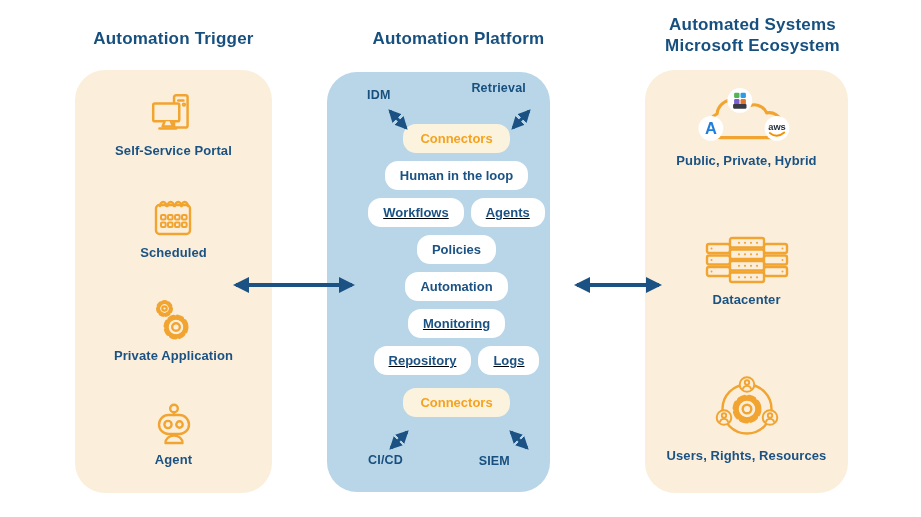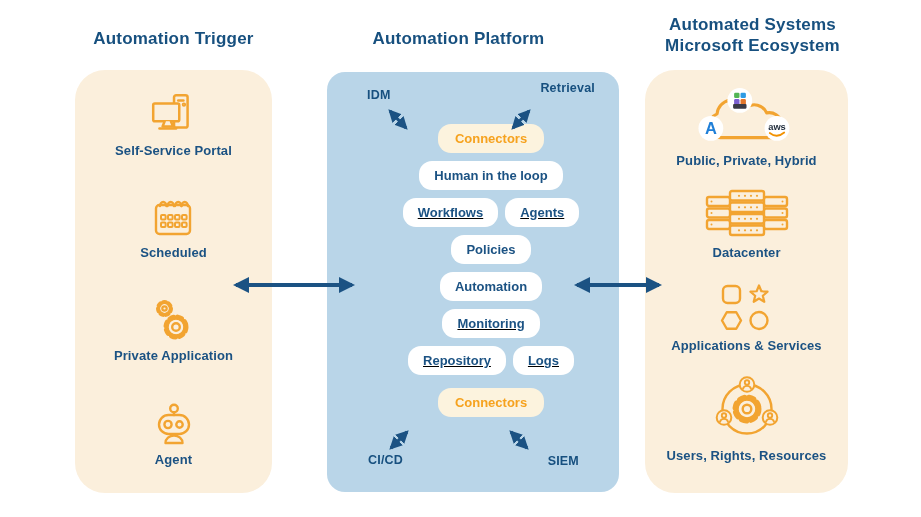--- a/index.html
+++ b/index.html
@@ -10,21 +10,21 @@
   .col-title { position:absolute; text-align:center; font-weight:700; font-size:17px;
                line-height:21px; color:#17507F; letter-spacing:.2px; white-space:nowrap; }
   #title-trigger  { left:75px;  width:197px; top:28px; }
   #title-platform { left:327px; width:263px; top:28px; }
   #title-systems  { left:635px; width:235px; top:14px; }
 
   .panel { position:absolute; border-radius:30px; }
   .panel.beige { background:#FBEFDC; }
   .panel.blue  { background:#B9D5E8; }
   #panel-trigger  { left:75px;  top:70px; width:197px; height:423px; }
-  #panel-platform { left:327px; top:72px; width:292px; height:420px;border-radius:18px; }
+  #panel-platform { left:327px; top:72px; width:223px; height:420px; }
   #panel-systems  { left:645px; top:70px; width:203px; height:423px; }
 
   .item-col { position:absolute; inset:0; display:flex; flex-direction:column;
               align-items:center; justify-content:space-between; padding:22px 8px 26px; }
   .item { display:flex; flex-direction:column; align-items:center; }
   .item-label { margin-top:5px; font-weight:700; font-size:13px; color:#1B5283;
                 letter-spacing:.1px; white-space:nowrap; }
 
   .icon-stroke { stroke:#F2A431; fill:none; stroke-width:2.4;
                  stroke-linecap:round; stroke-linejoin:round; }
@@ -217,29 +217,20 @@
               <circle cx="37" cy="42.3" r="1.1"></circle>
                 <circle cx="43" cy="42.3" r="1.1"></circle>
                 <circle cx="49" cy="42.3" r="1.1"></circle>
                 <circle cx="55" cy="42.3" r="1.1"></circle>
             </g>
           </g>
         </svg>
         <div class="item-label">Datacenter</div>
       </div>
 
-      <div class="item">
-        <svg width="62" height="52" viewBox="0 0 60 52" class="icon-stroke">
-          <rect x="7" y="5" width="17" height="17" rx="4.5"></rect>
-          <path d="M43,4.5 L45.35,10.26 L51.56,10.72 L46.8,14.74 L48.29,20.78 L43,17.5 L37.71,20.78 L39.2,14.74 L34.44,10.72 L40.65,10.26 Z" stroke-width="2.2"></path>
-          <path d="M25,39.5 L20.25,47.73 L10.75,47.73 L6,39.5 L10.75,31.27 L20.25,31.27 Z"></path>
-          <circle cx="43" cy="39.5" r="8.5"></circle>
-        </svg>
-        <div class="item-label">Applications &amp; Services</div>
-      </div>
 
       <div class="item">
         <svg width="82" height="70" viewBox="0 0 80 70" class="icon-stroke" stroke-width="2.3">
           <circle cx="40" cy="36" r="24.5"></circle>
           <circle cx="40" cy="36" r="11.5" stroke-width="6" stroke-dasharray="4.6 4.7"></circle>
           <circle cx="40" cy="36" r="9.5" stroke-width="2.4"></circle>
           <circle cx="40" cy="36" r="4.3" stroke-width="2.4"></circle>
           <g stroke-width="1.9">
             <circle cx="40" cy="11.5" r="7.3" fill="#FBEFDC" stroke-width="2"></circle>
             <circle cx="40" cy="9.5" r="2.2"></circle>

